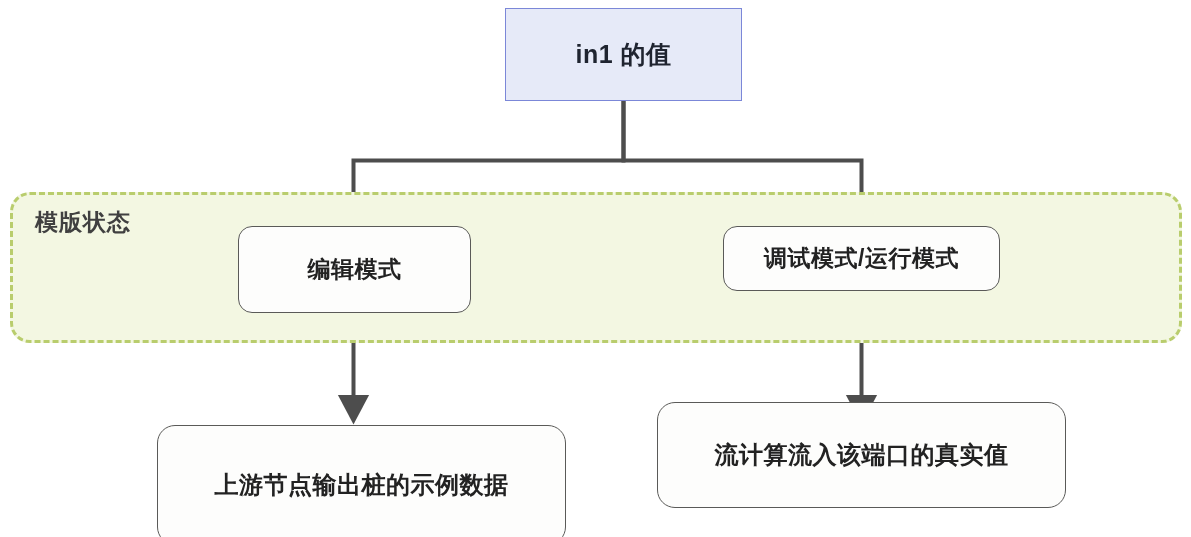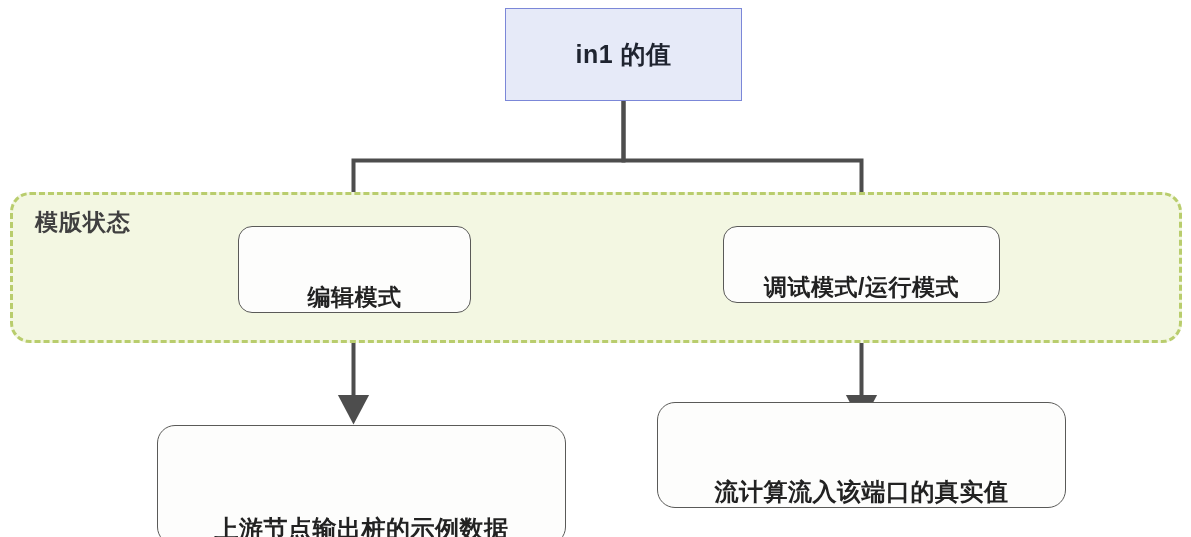--- a/index.html
+++ b/index.html
@@ -55,39 +55,38 @@
   .node-root .node-label {
     font-size: 25px;
     font-weight: bold;
     color: #1f2430;
   }
 
   
   .node-plain {
     background: #fdfdfc;
     border: 1.7px solid #5a5a58;
-    align-items: flex-end;
   }
   .node-plain .node-label {
     font-size: 23px;
     font-weight: bold;
     color: #222222;
   }
 
   .node-edit {
     left: 238px;
     top: 226px;
     width: 233px;
     height: 87px;
   }
   .node-debug {
     left: 723px;
     top: 226px;
     width: 277px;
-    height: 77px;
+    height: 65px;
   }
   .node-sample {
     left: 157px;
     top: 425px;
     width: 409px;
     height: 120px;
     border-radius: 18px;
   }
   .node-realvalue {
     left: 657px;

